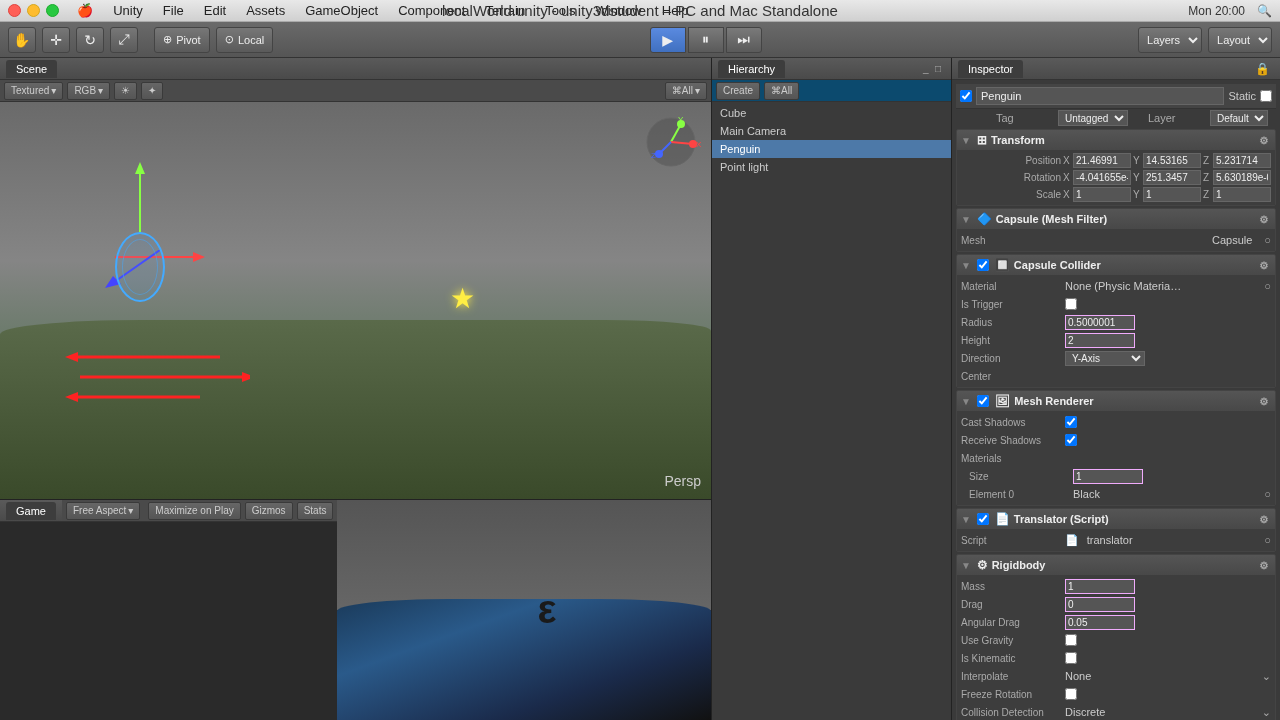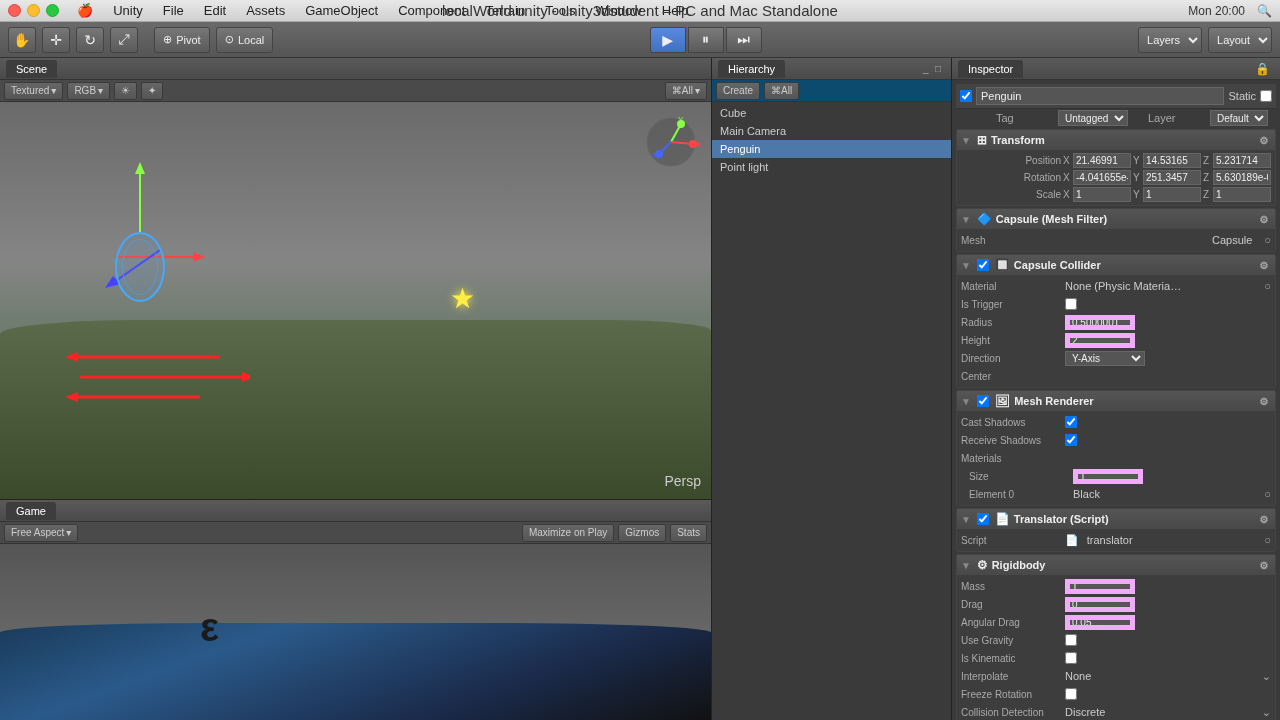--- a/index.html
+++ b/index.html
@@ -181,21 +181,21 @@
       left: 450px;
       font-size: 28px;
       color: #ffee44;
       text-shadow: 0 0 10px #ffee44;
     }
 
     
     .game-panel {
       height: 220px;
       display: flex;
-      flex-direction: column;
+      flex-direction: row;
       background: #2a2a2a;
     }
     .game-toolbar {
       height: 22px;
       background: #4a4a4a;
       display: flex;
       align-items: center;
       padding: 0 4px;
       gap: 4px;
       border-bottom: 1px solid #333;
@@ -356,21 +356,21 @@
       font-size: 11px;
       color: #ccc;
       gap: 4px;
     }
     .prop-label { width: 100px; color: #aaa; font-size: 10px; flex-shrink: 0; }
     .prop-value { flex: 1; color: #ccc; }
     .prop-input {
       width: 70px;
       height: 15px;
       background: #555;
-      border: 5px solid #f0abfc;
+      border: 1px solid #f0abfc;
       color: #eee;
       font-size: 10px;
       padding: 0 2px;
     }
     .xyz-row {
       display: flex;
       align-items: center;
       padding: 1px 4px;
       font-size: 10px;
       gap: 2px;

